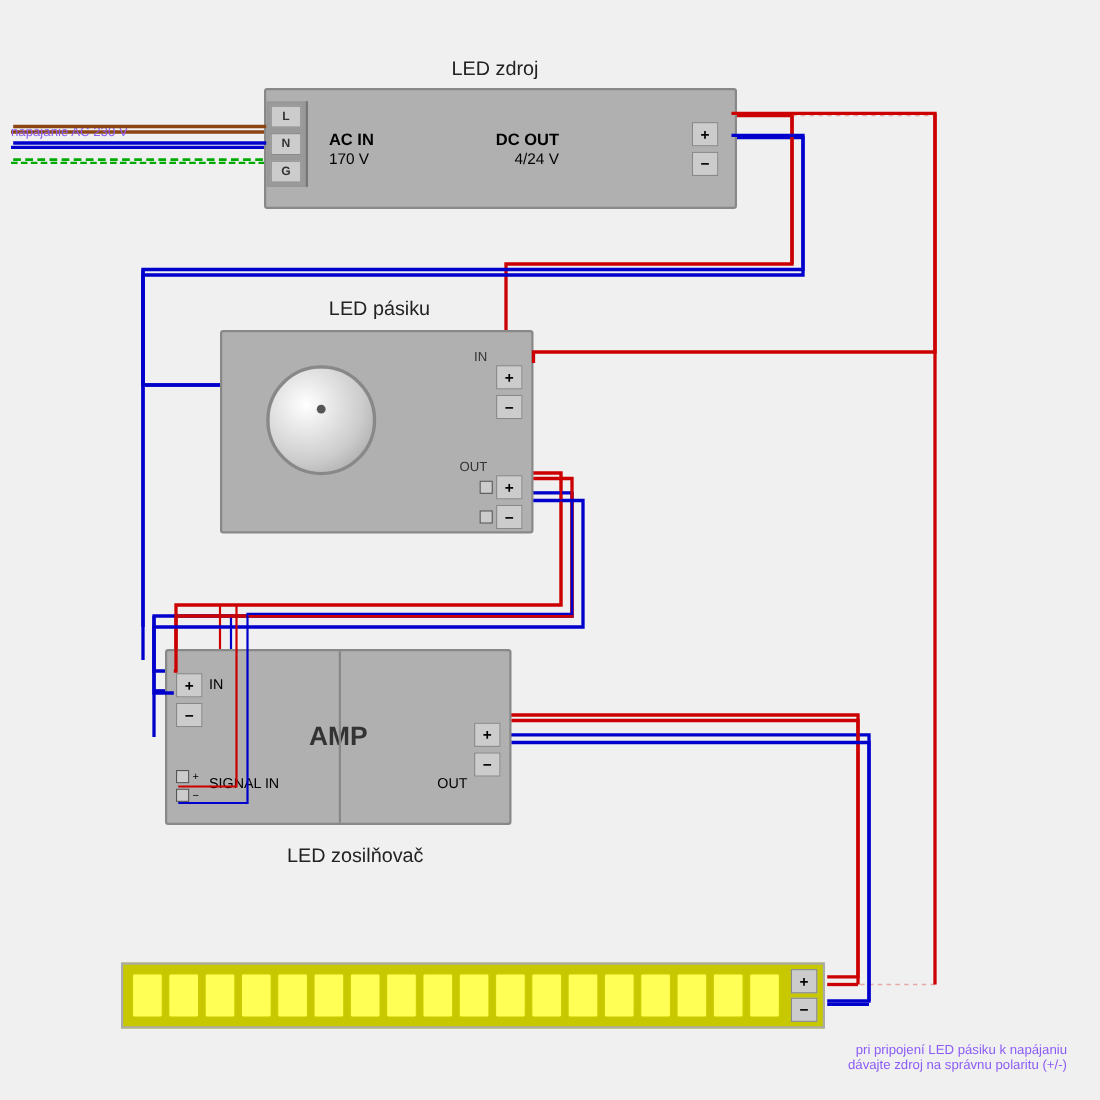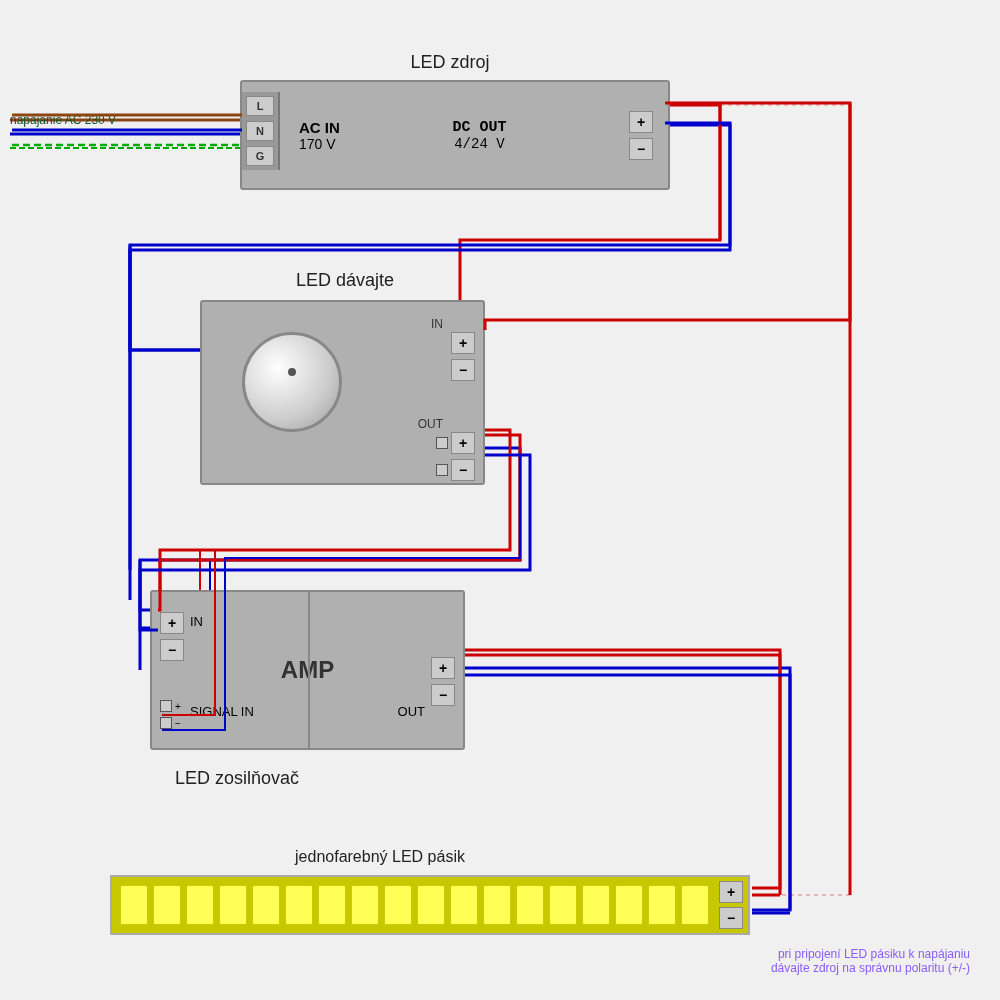--- a/index.html
+++ b/index.html
@@ -161,35 +161,35 @@
       <div class="terminal">L</div>
       <div class="terminal">N</div>
       <div class="terminal">G</div>
     </div>
 
     <div style="position:absolute; left:42px; top:0; right:0; bottom:0; display:flex; align-items:center; justify-content:space-between; padding:10px 15px;">
       <div>
         <div style="font-size:15px; font-weight:bold;">AC IN</div>
         <div style="font-size:14px;">170 V</div>
       </div>
-      <div style="text-align:center;font-family:Liberation Mono, monospace;">
+      <div style="text-align:right;">
         <div style="font-size:15px; font-weight:bold;">DC OUT</div>
         <div style="font-size:14px;">4/24 V</div>
       </div>
 
       <div style="display:flex; flex-direction:column; gap:5px; margin-left:10px;">
         <div style="width:24px; height:22px; background:#ccc; border:1px solid #888; display:flex; align-items:center; justify-content:center; font-size:14px; font-weight:bold;">+</div>
         <div style="width:24px; height:22px; background:#ccc; border:1px solid #888; display:flex; align-items:center; justify-content:center; font-size:14px; font-weight:bold;">−</div>
       </div>
     </div>
   </div>
 
-  <div style="position:absolute; left:10px; top:113px; font-size:12px; color:#14532d;">napájanie AC 230 V</div>
-
-  <div class="component-label" style="position:absolute; left:255px; top:270px; width:180px; text-align:center;">LED dávajte</div>
+  <div style="position:absolute; left:10px; top:113px; font-size:12px; color:#8b5cf6;">napájanie AC 230 V</div>
+
+  <div class="component-label" style="position:absolute; left:255px; top:270px; width:180px; text-align:center;">LED pásiku</div>
 
   <div class="component" id="led-controller" style="left:200px; top:300px; width:285px; height:185px;">
 
     <div class="controller-knob">
       <div class="knob-dot"></div>
     </div>
 
     <div class="ctrl-label" style="right:40px; top:15px;">IN</div>
 
     <div style="position:absolute; right:8px; top:30px; display:flex; flex-direction:column; gap:5px;">
@@ -204,21 +204,21 @@
         <div style="width:12px; height:12px; border:1px solid #555; background:#ccc;"></div>
         <div style="width:24px; height:22px; background:#ccc; border:1px solid #888; display:flex; align-items:center; justify-content:center; font-size:14px; font-weight:bold;">+</div>
       </div>
       <div style="display:flex; align-items:center; gap:3px;">
         <div style="width:12px; height:12px; border:1px solid #555; background:#ccc;"></div>
         <div style="width:24px; height:22px; background:#ccc; border:1px solid #888; display:flex; align-items:center; justify-content:center; font-size:14px; font-weight:bold;">−</div>
       </div>
     </div>
   </div>
 
-  <div class="component-label" style="position:absolute; left:175px; top:768px; width:210px; text-align:left;">LED zosilňovač</div>
+  <div class="component-label" style="position:absolute; left:175px; top:768px; width:210px; text-align:right;">LED zosilňovač</div>
 
   <div class="component" id="led-amp" style="left:150px; top:590px; width:315px; height:160px;">
 
     <div style="position:absolute; left:8px; top:20px; display:flex; flex-direction:column; gap:5px;">
       <div style="width:24px; height:22px; background:#ccc; border:1px solid #888; display:flex; align-items:center; justify-content:center; font-size:14px; font-weight:bold;">+</div>
       <div style="width:24px; height:22px; background:#ccc; border:1px solid #888; display:flex; align-items:center; justify-content:center; font-size:14px; font-weight:bold;">−</div>
     </div>
 
     <div style="position:absolute; left:38px; top:22px; font-size:13px;">IN</div>
 
@@ -240,21 +240,20 @@
     <div style="position:absolute; right:38px; top:112px; font-size:13px;">OUT</div>
 
     <div style="position:absolute; right:8px; top:65px; display:flex; flex-direction:column; gap:5px;">
       <div style="width:24px; height:22px; background:#ccc; border:1px solid #888; display:flex; align-items:center; justify-content:center; font-size:14px; font-weight:bold;">+</div>
       <div style="width:24px; height:22px; background:#ccc; border:1px solid #888; display:flex; align-items:center; justify-content:center; font-size:14px; font-weight:bold;">−</div>
     </div>
 
     <div style="position:absolute; left:50%; top:0; bottom:0; width:2px; background:#888;"></div>
   </div>
 
-  <div class="component-label" style="position:absolute; left:240px; top:848px; width:280px; text-align:center; font-size:16px;">jednofarebný LED pásik</div>
 
   <div style="position:absolute; left:110px; top:875px; width:640px; height:60px; background:#c8c800; border:2px solid #aaa; display:flex; align-items:center; padding:5px 8px; gap:5px;">
 
     <div style="display:flex; gap:5px; flex:1;">
       <div class="led-cell"></div>
       <div class="led-cell"></div>
       <div class="led-cell"></div>
       <div class="led-cell"></div>
       <div class="led-cell"></div>
       <div class="led-cell"></div>

